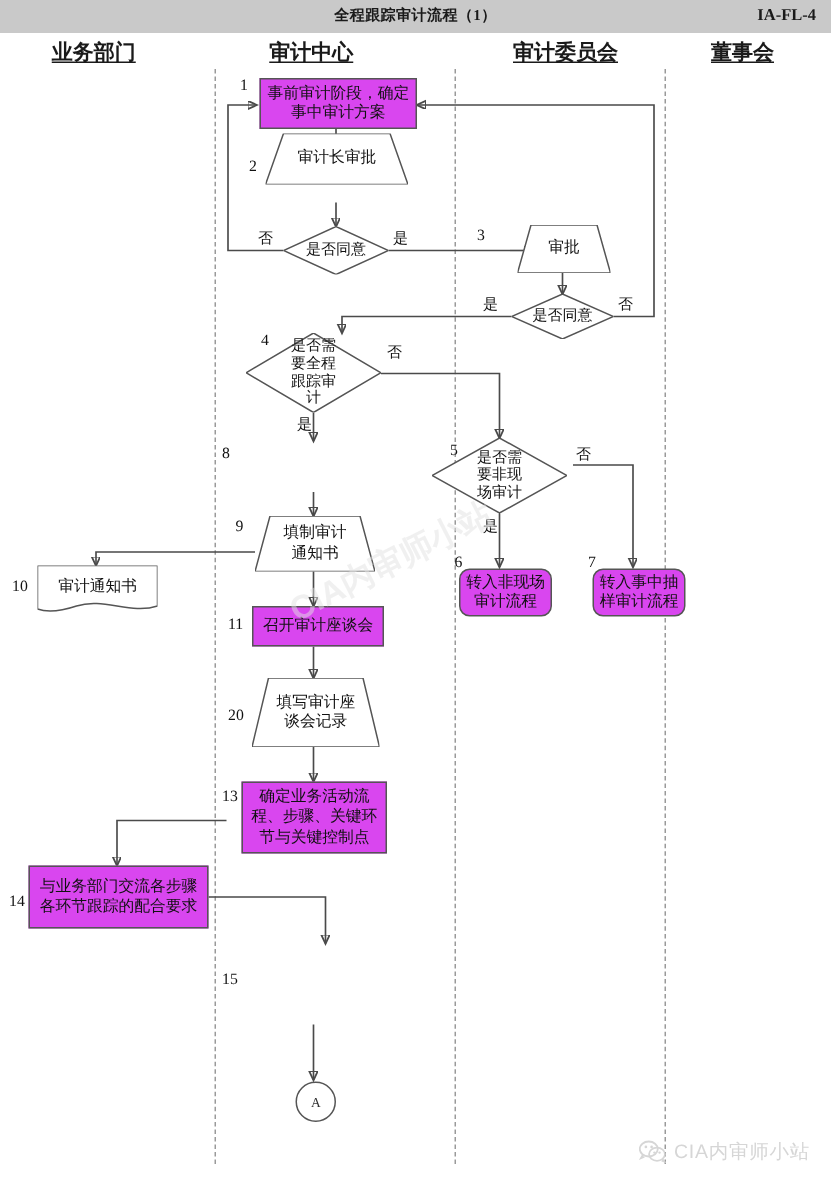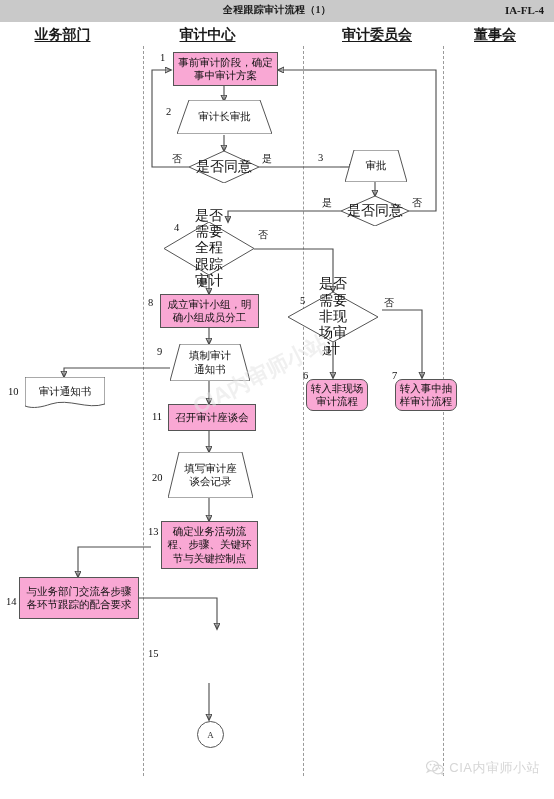--- a/index.html
+++ b/index.html
@@ -65,21 +65,21 @@
   .node {
     position: absolute;
     box-sizing: border-box;
     display: flex;
     align-items: center;
     justify-content: center;
     text-align: center;
     font-size: 10.5px;
     line-height: 1.28;
     color: #111111;
-    background: #f9a8d4;
+    background: #d946ef;
   }
   .rect {
     border: 1px solid #555555;
   }
   .rounded {
     border: 1px solid #555555;
     border-radius: 7px;
   }
   .trapezoid {
     border: none;
@@ -99,21 +99,21 @@
     background: transparent;
   }
   .diamond .dm-shape {
     position: absolute;
     left: 0; top: 0;
     width: 100%; height: 100%;
   }
   .diamond .dm-label {
     position: relative;
     z-index: 2;
-    font-size: 14px;
+    font-size: 10px;
     line-height: 1.16;
   }
   .docshape {
     border: none;
     background: transparent;
   }
   .docshape .doc-svg {
     position: absolute;
     left: 0; top: 0;
     width: 100%; height: 100%;
@@ -257,21 +257,21 @@
 
     <polyline points="139,598 217,598 217,629" marker-end="url(#ah)"></polyline>
 
     <line x1="209" y1="683" x2="209" y2="720" marker-end="url(#ah)"></line>
   </svg>
 
   <div class="step-num" style="left:160px; top:52px;">1</div>
   <div class="node rect" style="left:173px; top:52px; width:105px; height:34px; padding:2px 4px;">事前审计阶段，确定事中审计方案</div>
 
   <div class="step-num" style="left:166px; top:106px;">2</div>
-  <div class="node trapezoid" style="left:177px; top:100px; width:95px; height:34px;">
+  <div class="node trapezoid" style="left:177px; top:89px; width:95px; height:34px;">
     <svg class="tz-shape" viewBox="0 0 95 34" preserveAspectRatio="none">
       <polygon points="12,0 83,0 95,34 0,34" fill="#ffffff" stroke="#555555" stroke-width="1"></polygon>
     </svg>
     <span class="tz-label">审计长审批</span>
   </div>
 
   <div class="node diamond" style="left:189px; top:151px; width:70px; height:32px;">
     <svg class="dm-shape" viewBox="0 0 70 32" preserveAspectRatio="none">
       <polygon points="35,0 70,16 35,32 0,16" fill="#ffffff" stroke="#555555" stroke-width="1"></polygon>
     </svg>
@@ -317,21 +317,20 @@
   <div class="edge-label" style="left:384px; top:296px;">否</div>
   <div class="edge-label" style="left:322px; top:344px;">是</div>
 
   <div class="step-num" style="left:303px; top:370px;">6</div>
   <div class="node rounded" style="left:306px; top:379px; width:62px; height:32px; padding:2px 3px;">转入非现场审计流程</div>
 
   <div class="step-num" style="left:392px; top:370px;">7</div>
   <div class="node rounded" style="left:395px; top:379px; width:62px; height:32px; padding:2px 3px;">转入事中抽样审计流程</div>
 
   <div class="step-num" style="left:148px; top:297px;">8</div>
-  <div class="node rect" style="left:160px; top:294px; width:99px; height:34px; padding:2px 4px;">成立审计小组，明确小组成员分工</div>
 
   <div class="step-num" style="left:157px; top:346px;">9</div>
   <div class="node trapezoid" style="left:170px; top:344px; width:80px; height:37px;">
     <svg class="tz-shape" viewBox="0 0 80 37" preserveAspectRatio="none">
       <polygon points="10,0 70,0 80,37 0,37" fill="#ffffff" stroke="#555555" stroke-width="1"></polygon>
     </svg>
     <span class="tz-label" style="width:50px;">填制审计通知书</span>
   </div>
 
   <div class="step-num" style="left:8px; top:386px;">10</div>

